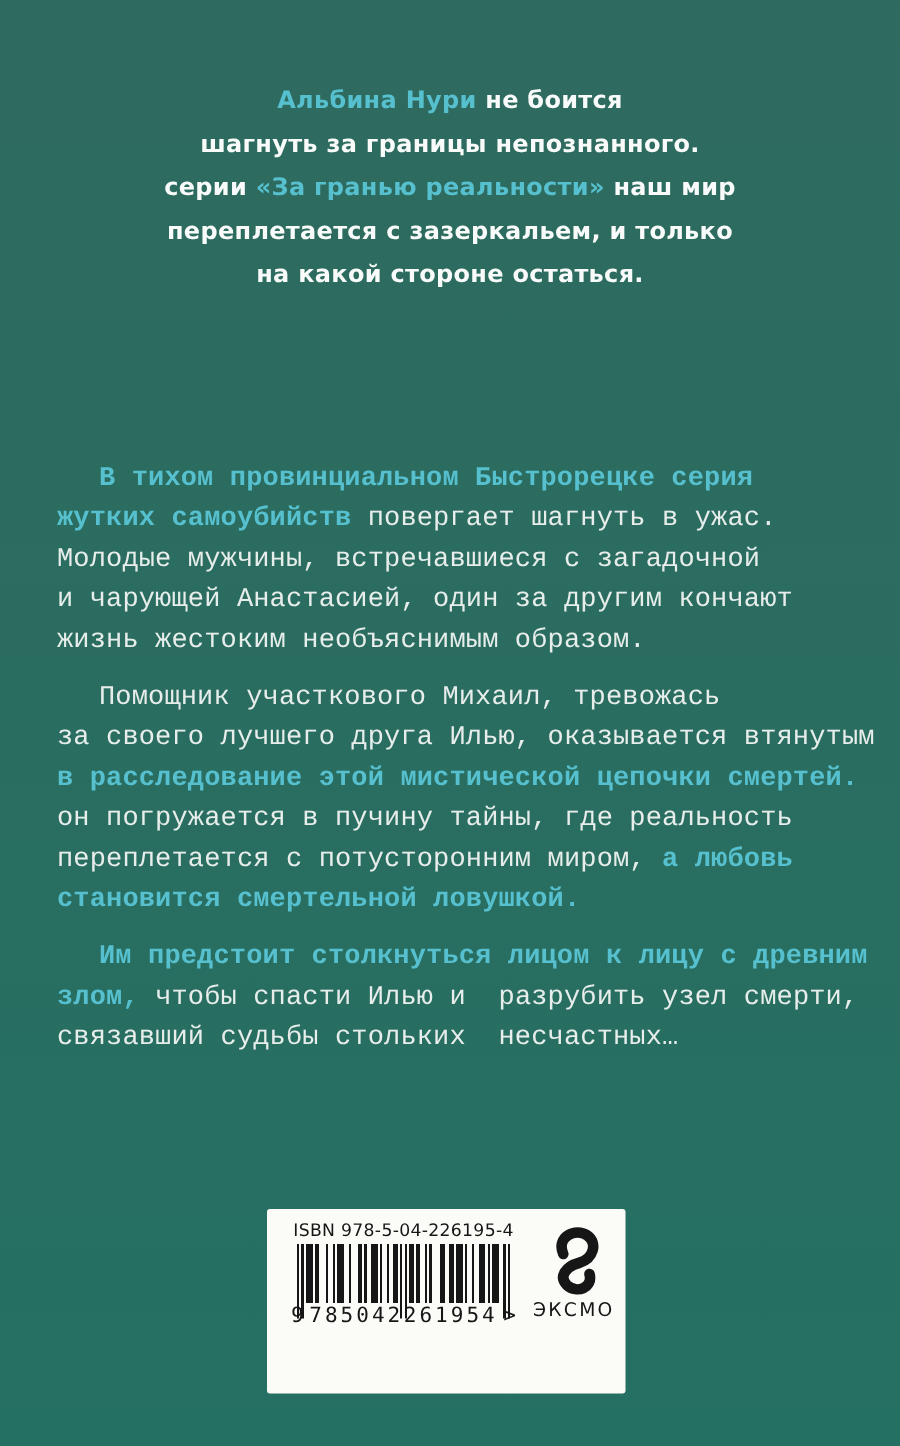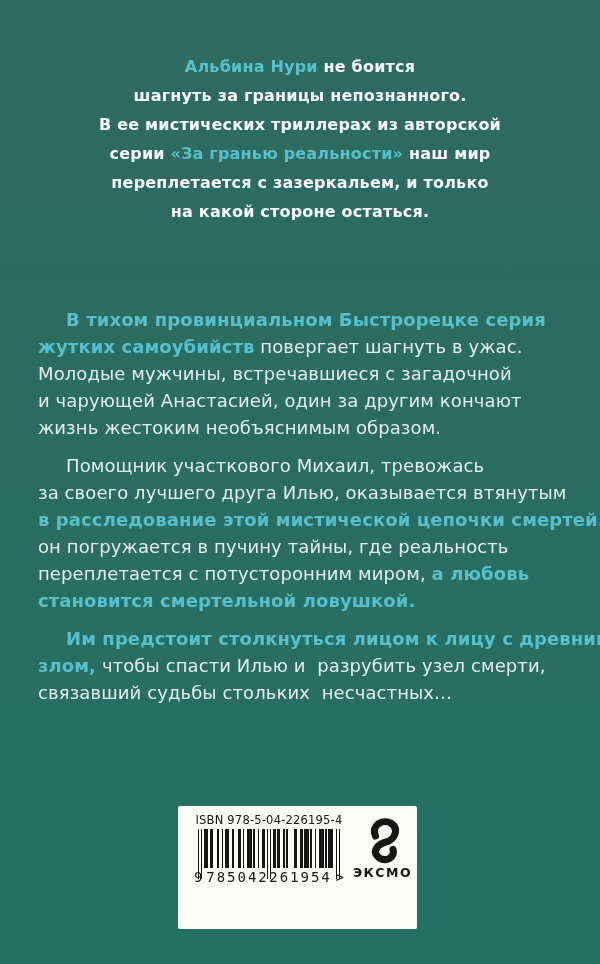--- a/index.html
+++ b/index.html
@@ -14,21 +14,21 @@
   }
   
   .intro{position:absolute; top:52px; left:20px; right:20px; text-align:center;}
   .intro .line{
     font-weight:bold; font-size:16px; line-height:29px; color:var(--head-white);
     white-space:pre; letter-spacing:0.2px;
   }
   .accent{color:var(--accent);}
   
   .body-text{position:absolute; top:306px; left:38px; right:26px; text-align:left;}
-  .para{margin:0 0 11px 0;}
+  .para{margin:0 0 11px 0;font-family:Liberation Mono, monospace;}
   .para .line{
     font-size:18px; line-height:27px; color:var(--body-white);
     white-space:pre; letter-spacing:0.1px; font-weight:normal;
   }
   .para .line .accent{font-weight:bold;}
   .para .line.indent{padding-left:28px;}
   
   .barcode-box{
     position:absolute; left:178px; top:806px; width:239px; height:123px;
     background:var(--box-bg); border-radius:2px; display:flex; flex-direction:row;
@@ -43,33 +43,32 @@
     display:flex; width:150px; margin-top:-10px; align-items:flex-end;
     font-family:"DejaVu Sans Mono","Liberation Mono",monospace;
     font-size:14px; color:var(--ink); background:transparent;
   }
   .digits .d9{width:12px; text-align:left;}
   .digits .grp{flex:1; text-align:center; letter-spacing:2px;}
   .digits .gt{width:12px; text-align:right;}
   .bc-right{flex:1; display:flex; flex-direction:column; align-items:center; justify-content:flex-start;}
   .eksmo-logo{margin-top:12px; width:40px; height:46px; display:block;}
   .pub-name{
-    margin-top:1px; font-size:12.5px; font-weight:bold; letter-spacing:1.5px;
+    margin-top:1px; font-size:12.5px; font-weight:normal; letter-spacing:1.5px;
     color:var(--ink); white-space:pre;
   }
 </style>
 </head>
 <body>
 
 <div class="cover">
 
   <div class="intro" id="intro">
       <div class="line"><span class="accent">Альбина Нури</span><span> не боится</span></div>
       <div class="line"><span>шагнуть за границы непознанного.</span></div>
-      <div class="line"><span>В ее мистических триллерах из авторской</span></div>
       <div class="line"><span>серии </span><span class="accent">«За гранью реальности»</span><span> наш мир</span></div>
       <div class="line"><span>переплетается с зазеркальем, и только</span></div>
       <div class="line"><span>на какой стороне остаться.</span></div>
     </div>
 
   <div class="body-text" id="body-text">
       <div class="para">
         <div class="line indent"><span class="accent">В тихом провинциальном Быстрорецке серия</span></div>
         <div class="line"><span class="accent">жутких самоубийств</span><span> повергает шагнуть в ужас.</span></div>
         <div class="line"><span>Молодые мужчины, встречавшиеся с загадочной</span></div>

